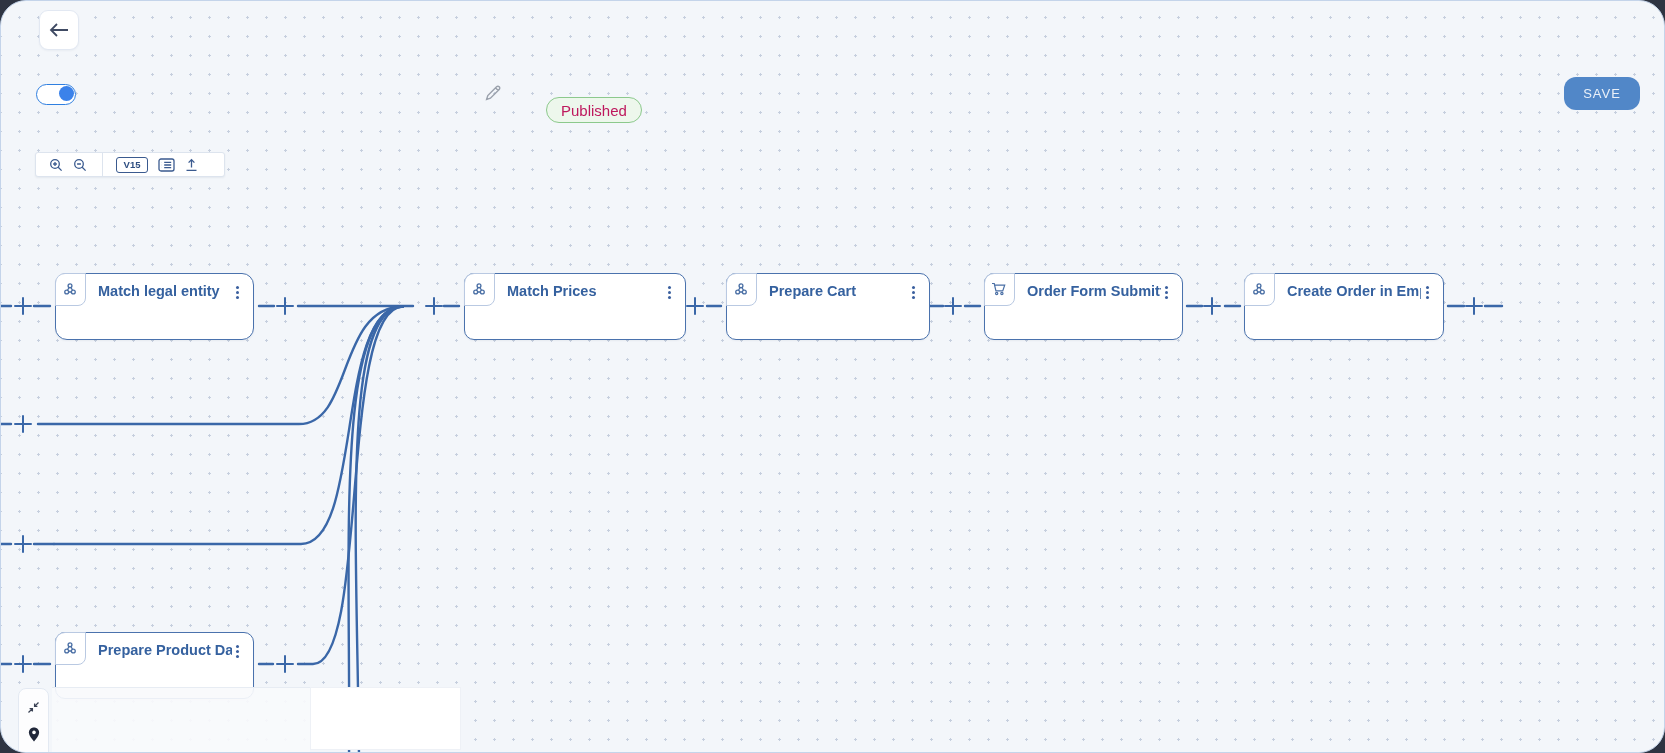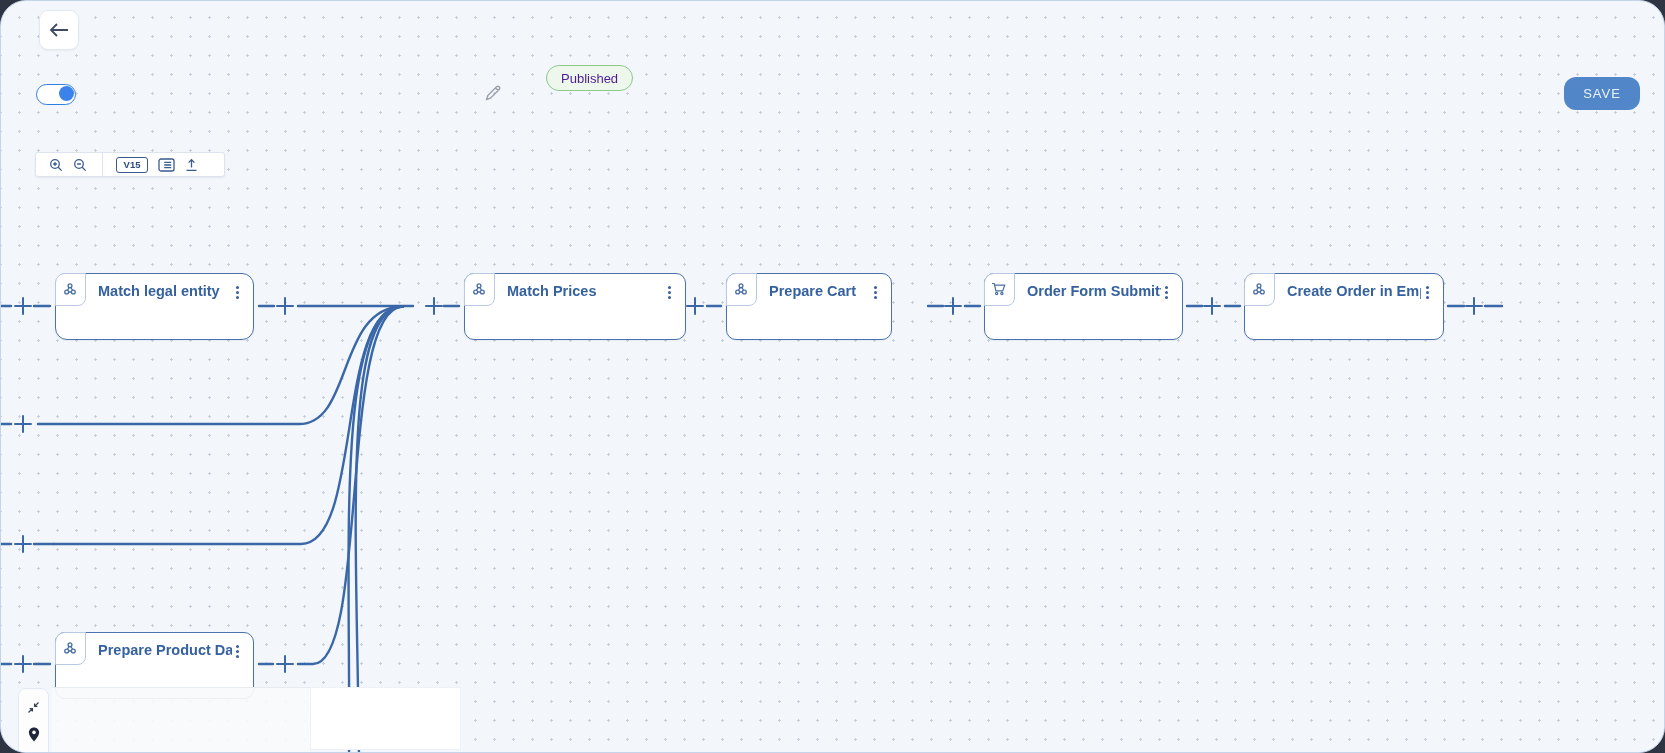--- a/index.html
+++ b/index.html
@@ -9,22 +9,22 @@
        background-size:19px 19px;background-position:9px 7px;}
   
   .back-btn{position:absolute;left:38px;top:9px;width:38px;height:38px;background:#fff;
        border:1px solid #e2e8f2;border-radius:9px;display:flex;align-items:center;justify-content:center;
        box-shadow:0 1px 2px rgba(30,50,90,.05);cursor:pointer;}
   .toggle{position:absolute;left:35px;top:83px;width:40px;height:21px;border:1.6px solid #2f7fe0;
        border-radius:12px;background:#fff;box-sizing:border-box;cursor:pointer;}
   .toggle .knob{position:absolute;right:1.5px;top:1.2px;width:15px;height:15px;border-radius:50%;background:#3b82ea;}
   .page-title{position:absolute;left:97px;top:70px;font-size:31px;font-weight:700;color:#1c2b4d;letter-spacing:-.3px;}
   .pencil{position:absolute;left:483px;top:82px;width:20px;height:20px;cursor:pointer;}
-  .badge{position:absolute;left:545px;top:64px;height:24px;padding:0 14px;border-radius:13px;
-       background:#edf7ec;border:1px solid #8cc98c;color:#4c1d95;font-size:13px;
+  .badge{position:absolute;left:545px;top:96px;height:24px;padding:0 14px;border-radius:13px;
+       background:#edf7ec;border:1px solid #8cc98c;color:#be185d;font-size:15px;
        display:flex;align-items:center;}
   .save-btn{position:absolute;left:1563px;top:76px;width:76px;height:33px;background:#5187c8;border:none;
        border-radius:12px;color:rgba(255,255,255,.88);font-size:13px;letter-spacing:1px;
        font-family:"Liberation Sans",sans-serif;cursor:pointer;}
   
   .toolbar{position:absolute;left:34px;top:151px;width:190px;height:25px;background:#fff;
        border:1px solid #dde4ee;border-radius:3px;box-shadow:0 1px 2px rgba(30,50,90,.07);
        display:flex;align-items:center;box-sizing:border-box;}
   .tb-btn{display:flex;align-items:center;justify-content:center;height:100%;padding:0 5px;cursor:pointer;}
   .tb-divider{width:1px;height:100%;background:#dde4ee;margin:0 8px 0 10px;}
@@ -103,21 +103,21 @@
             <circle cx="4.2" cy="11.4" r="2.2"></circle>
             <circle cx="11.8" cy="11.4" r="2.2"></circle>
             <path d="M6.9 6.3 L5.2 9.5 M9.1 6.3 L10.8 9.5 M6.4 11.4 h3.2"></path>
           </svg>
         </div>
         <div class="node-title">Match Prices</div>
         <div class="kebab">
           <i></i>
         </div>
       </div>
-      <div class="node" style="left: 725px; top: 272px; width: 166px;">
+      <div class="node" style="left: 725px; top: 272px; width: 204px;">
         <div class="node-iconbox">
           <svg width="14" height="14" viewBox="0 0 16 16" stroke="#4a6fa5" stroke-width="1.5" fill="none">
             <circle cx="8" cy="4.4" r="2.2"></circle>
             <circle cx="4.2" cy="11.4" r="2.2"></circle>
             <circle cx="11.8" cy="11.4" r="2.2"></circle>
             <path d="M6.9 6.3 L5.2 9.5 M9.1 6.3 L10.8 9.5 M6.4 11.4 h3.2"></path>
           </svg>
         </div>
         <div class="node-title">Prepare Cart</div>
         <div class="kebab">

